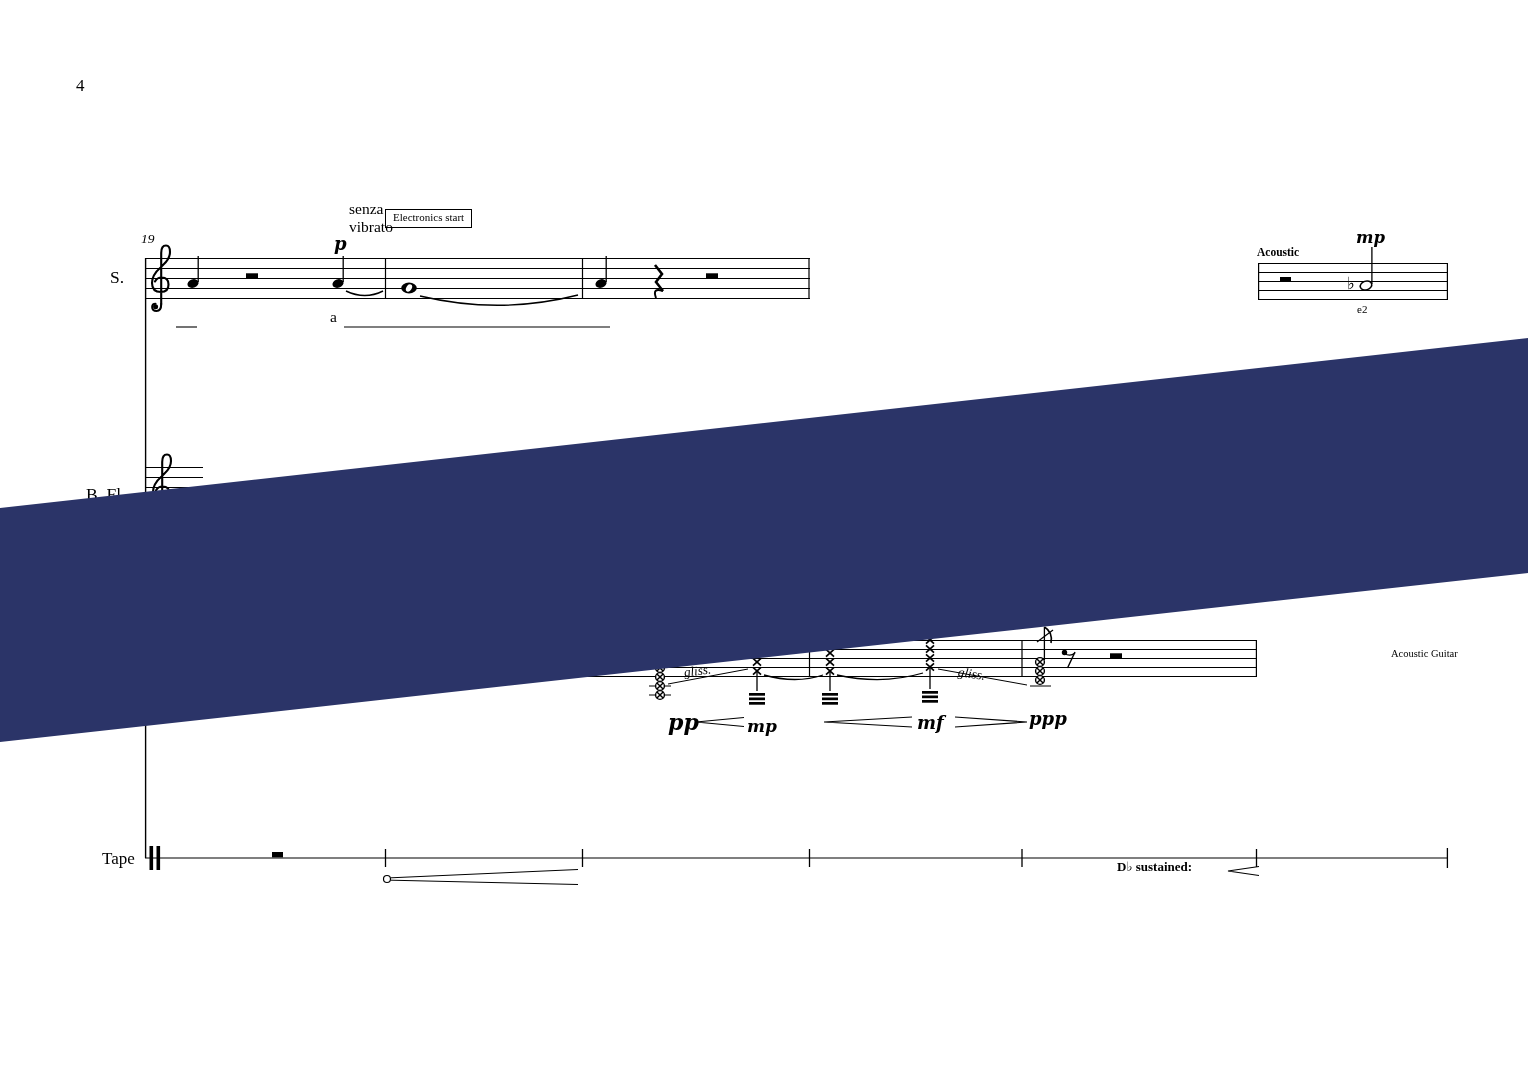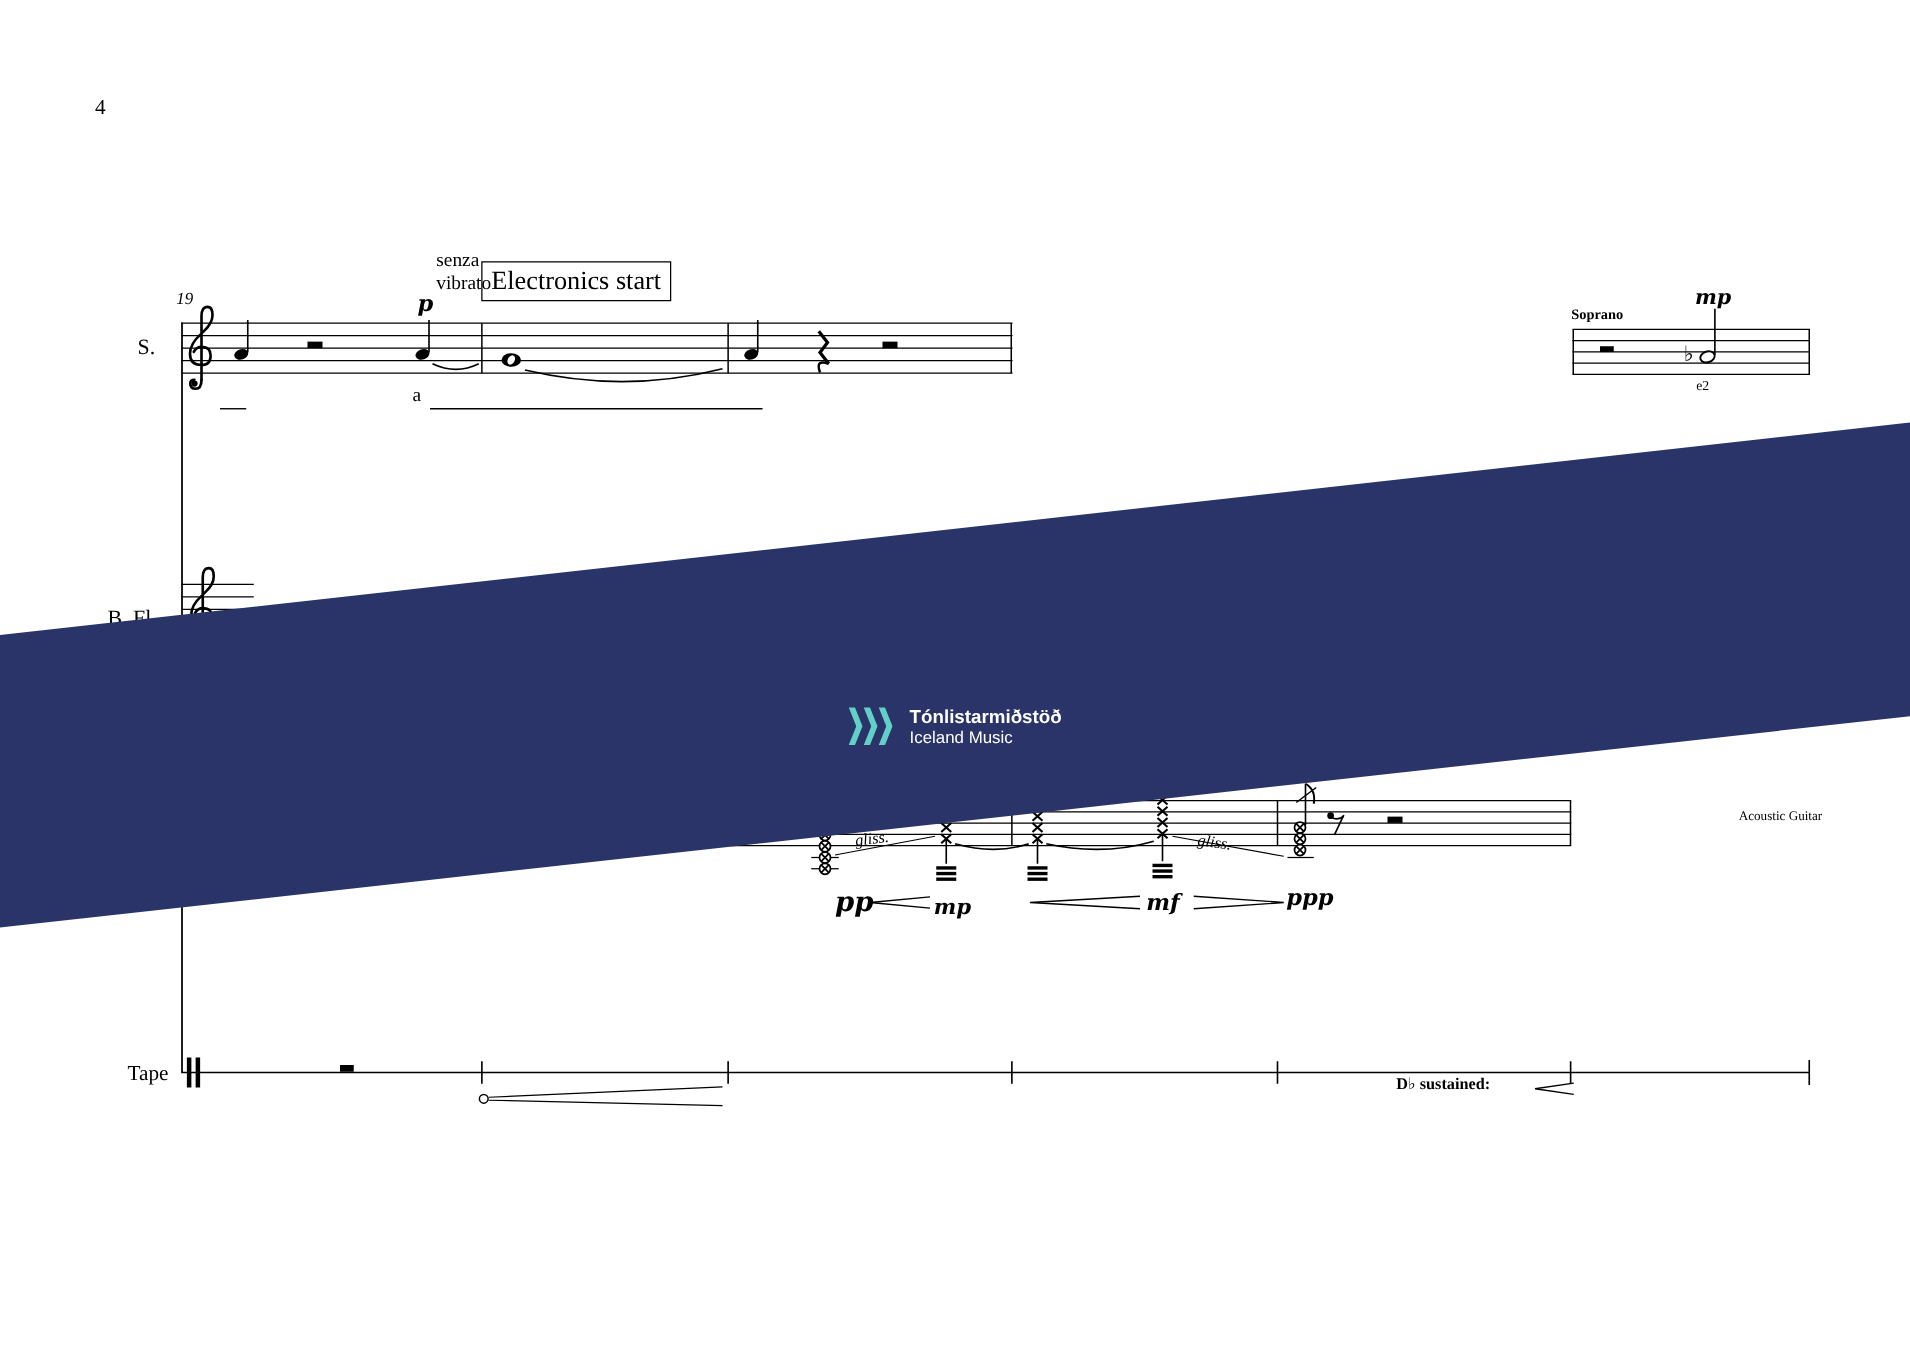--- a/index.html
+++ b/index.html
@@ -175,51 +175,38 @@
       <path d="M1259,866.5 L1228,871 L1259,875.5" fill="none" stroke-width="1.1"></path>
     </g>
   </svg>
 
   <div class="texts">
     <div class="t" style="left:76px;top:76px;font-size:17px">4</div>
     <div class="t" style="left:110px;top:267px;font-size:17.5px">S.</div>
     <div class="t it" style="left:141px;top:231px;font-size:13.5px">19</div>
     <div class="t pre" style="left:322px;top:200px;font-size:15.5px;line-height:1.17">senza
 vibrato</div>
-    <div class="t box" style="left:385px;top:209px;font-size:21px">Electronics start</div>
+    <div class="t box" style="left:385px;top:209px;font-size:11px">Electronics start</div>
     <div class="t dyn" style="left:334px;top:233px;font-size:18px">p</div>
     <div class="t" style="left:330px;top:308px;font-size:15.5px">a</div>
-    <div class="t b" style="left:1257px;top:246px;font-size:11.5px">Soprano</div>
+    <div class="t b" style="left:1257px;top:246px;font-size:11.5px">Acoustic</div>
     <div class="t dyn" style="left:1356px;top:228px;font-size:16.5px">mp</div>
     <div class="t" style="left:1357px;top:303px;font-size:11px">e2</div>
     <div class="t" style="left:86px;top:484px;font-size:17.5px">B. Fl.</div>
     <div class="t it" style="left:684px;top:663px;font-size:13px;transform:rotate(-7deg)">gliss.</div>
     <div class="t it" style="left:953px;top:609px;font-size:13px;transform:rotate(-13deg)">gliss.</div>
     <div class="t it" style="left:958px;top:666px;font-size:13px;transform:rotate(8deg)">gliss.</div>
     <div class="t dyn" style="left:668px;top:709px;font-size:22px">pp</div>
     <div class="t dyn" style="left:747px;top:716px;font-size:17px">mp</div>
     <div class="t dyn" style="left:917px;top:712px;font-size:18px">mf</div>
     <div class="t dyn" style="left:1029px;top:708px;font-size:18px">ppp</div>
     <div class="t" style="left:1391px;top:648px;font-size:10.5px">Acoustic Guitar</div>
     <div class="t" style="left:102px;top:849px;font-size:17px">Tape</div>
     <div class="t b" style="left:1117px;top:859px;font-size:13px">D♭ sustained:</div>
   </div>
 
   <svg class="layer banner-svg" viewBox="0 0 1528 1080">
     <polygon points="0,508 1528,338 1528,573 0,742" fill="#2b3468"></polygon>
   </svg>
 
 
-  <div class="logo-row">
-    <svg width="40" height="32" viewBox="0 0 40 32">
-      <g fill="#63cfc9">
-        <polygon points="0,1 5,1 11,16 5,31 0,31 6,16"></polygon>
-        <polygon points="12,1 17,1 23,16 17,31 12,31 18,16"></polygon>
-        <polygon points="24,1 29,1 35,16 29,31 24,31 30,16"></polygon>
-      </g>
-    </svg>
-    <div>
-      <div class="logo-name">Tónlistarmiðstöð</div>
-      <div class="logo-sub">Iceland Music</div>
-    </div>
-  </div>
 
 </div>
 
 </body></html>

